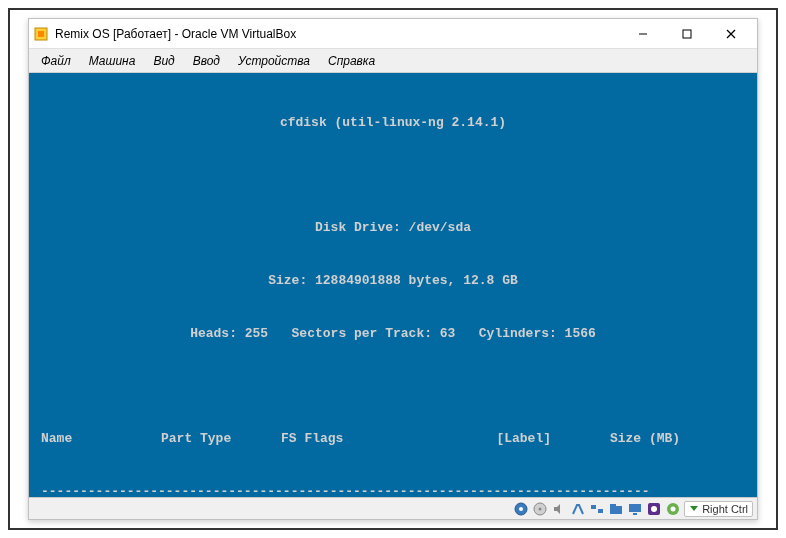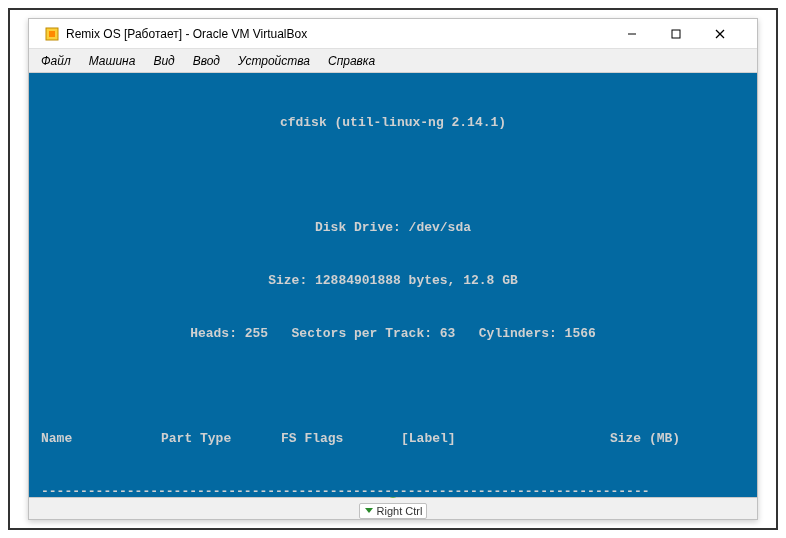--- a/index.html
+++ b/index.html
@@ -30,21 +30,21 @@
   background: #fff;
   box-shadow: 0 2px 6px rgba(0,0,0,0.2);
   display: flex;
   flex-direction: column;
 }
 .titlebar {
   height: 30px;
   background: #fff;
   display: flex;
   align-items: center;
-  padding: 0 15px;
+  padding: 0 4px;
   border-bottom: 1px solid #e0e0e0;
 }
 .titlebar-icon {
   width: 16px;
   height: 16px;
   margin-right: 6px;
   display: inline-flex;
   align-items: center;
   justify-content: center;
 }
@@ -94,32 +94,31 @@
 .term-line { padding: 0 12px; }
 .term-center { text-align: center; }
 .header-row {
   display: flex;
   padding: 0 12px;
 }
 .col-name { width: 80px; }
 .col-flags { width: 110px; }
 .col-ptype { width: 120px; margin-left: 40px; }
 .col-fstype { width: 120px; }
-.col-label { width: 150px; text-align: left;}
+.col-label { width: 150px; text-align: right;}
 .col-size { flex: 1; text-align: center; padding-right: 6px; }
 .statusbar {
   height: 22px;
   background: #f0f0f0;
   border-top: 1px solid #c8c8c8;
   display: flex;
   align-items: center;
   justify-content: flex-end;
   padding: 0 4px;
   gap: 3px;
-  flex-direction: column;
 }
 .status-icon {
   width: 16px;
   height: 16px;
   display: flex;
   align-items: center;
   justify-content: center;
   cursor: pointer;
 }
 .host-key {

